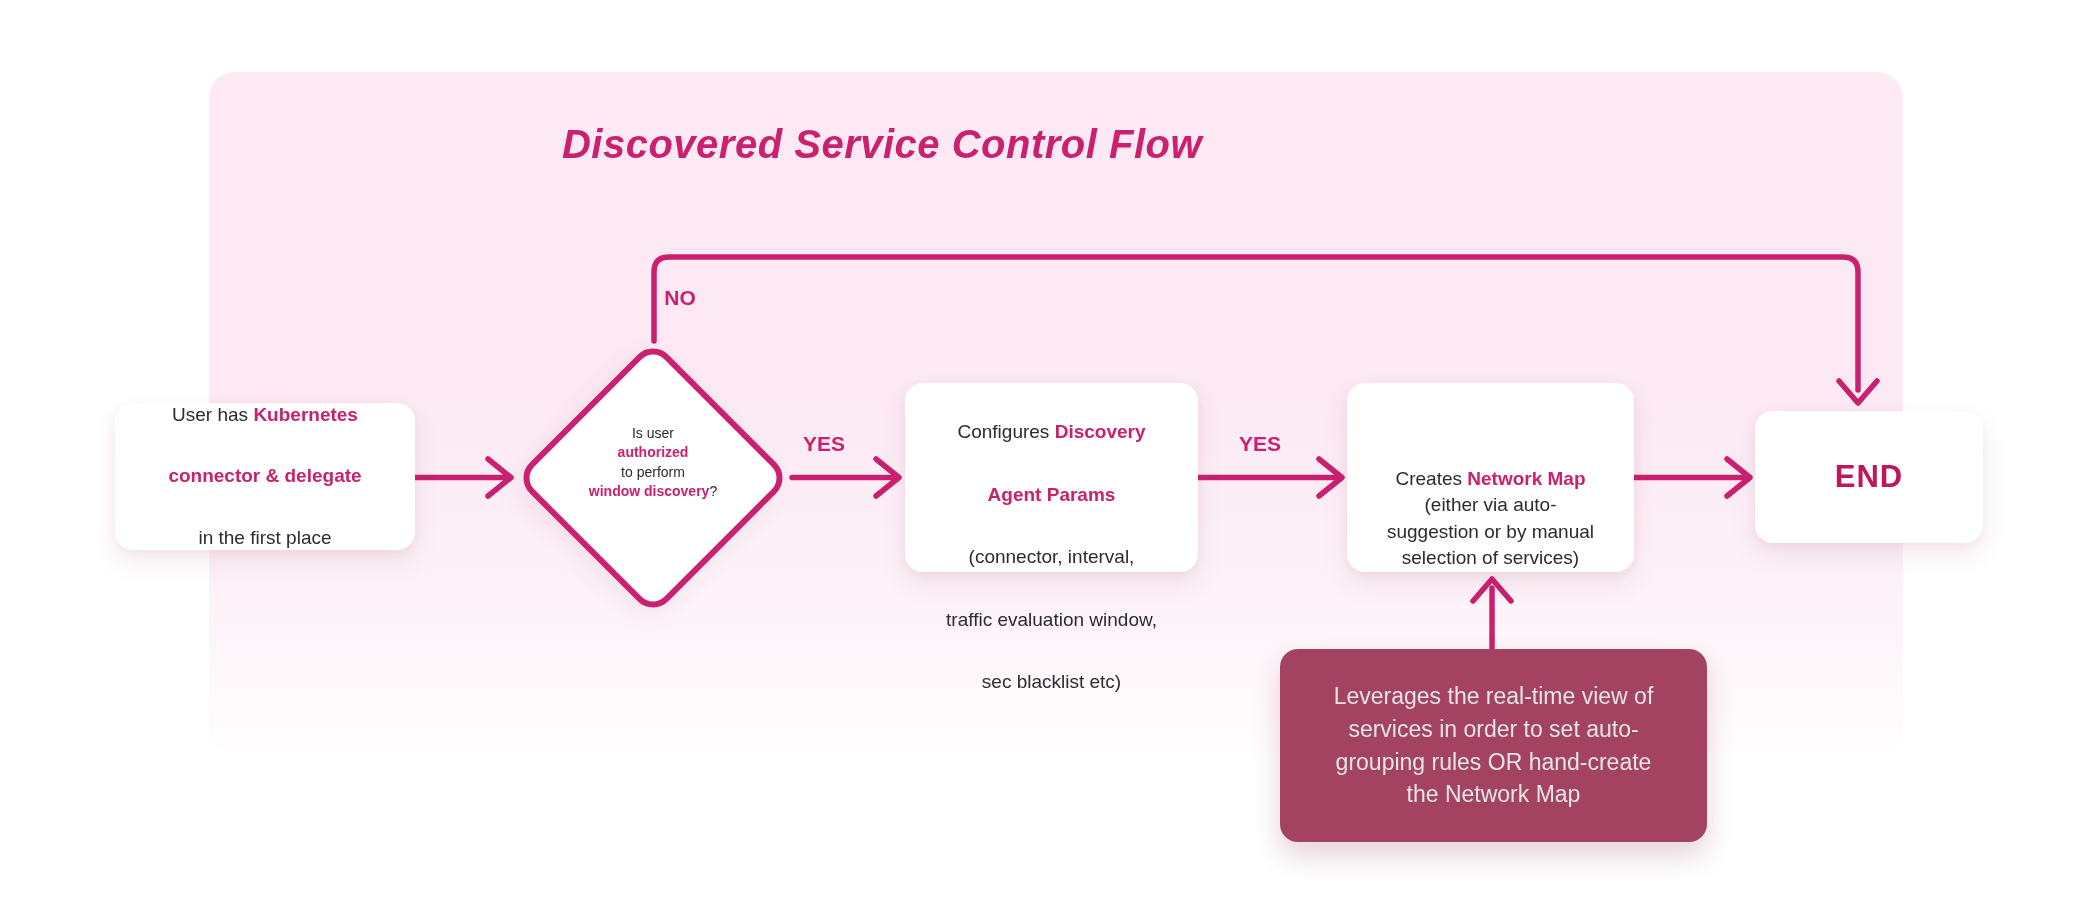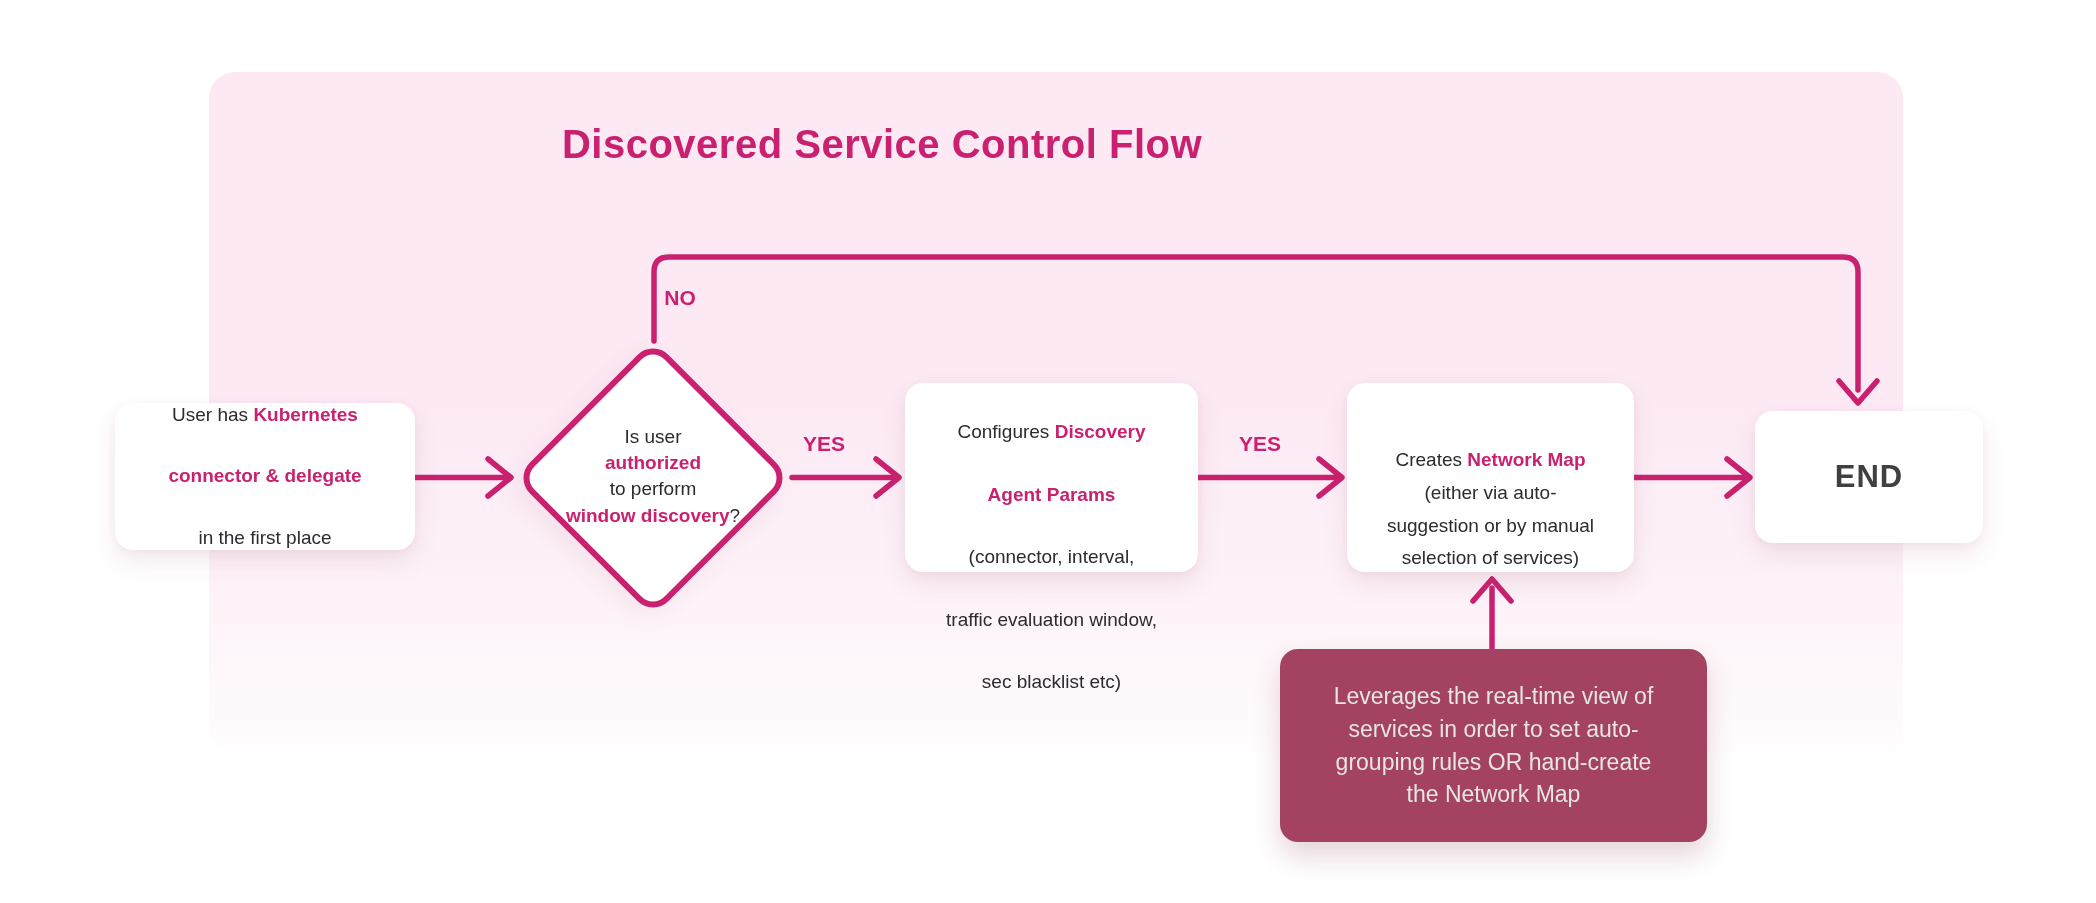--- a/index.html
+++ b/index.html
@@ -24,20 +24,21 @@
 
   .diagram-title {
     position: absolute;
     left: 209px; top: 122px;
     width: 1346px;
     text-align: center;
     font-size: 40px;
     font-weight: 700;
     letter-spacing: 0.5px;
     color: #c9216f;
+    font-style: italic;
   }
 
   svg.connectors {
     position: absolute;
     left: 0; top: 0;
     width: 2096px; height: 903px;
     pointer-events: none;
   }
   svg.connectors path {
     stroke: #c9216f;
@@ -65,44 +66,44 @@
 
   #node-start { left: 115px; top: 403px; width: 300px; height: 147px; gap: 35px; }
 
   #node-configure {
     left: 905px; top: 383px; width: 293px; height: 189px;
     justify-content: flex-start; padding-top: 36px; gap: 36px;
   }
 
   #node-create-map {
     left: 1347px; top: 383px; width: 287px; height: 189px;
-    justify-content: space-between; padding-top: 64px;
+    justify-content: flex-end; padding-top: 64px;
   }
 
   #node-end {
     left: 1755px; top: 411px; width: 228px; height: 132px;
-    font-size: 31px; font-weight: 700; letter-spacing: 1px; color: #404040;
+    font-size: 31px; font-weight: 700; letter-spacing: 1px; color: #be185d;
   }
 
   .diamond-shape {
     position: absolute;
     left: 555px; top: 380px;
     width: 196px; height: 196px;
     background: #ffffff;
     border: 6px solid #c9216f;
     border-radius: 22px;
     transform: rotate(45deg);
     box-shadow: 0 10px 24px rgba(150, 60, 100, 0.08);
   }
   .diamond-label {
     position: absolute;
     left: 533px; top: 424px;
     width: 240px;
     text-align: center;
-    font-size: 19px;
+    font-size: 14px;
     line-height: 1.38;
     color: #2b2b30;
   }
 
   .edge-label {
     position: absolute;
     font-size: 21px;
     font-weight: 700;
     color: #c9216f;
     text-align: center;

